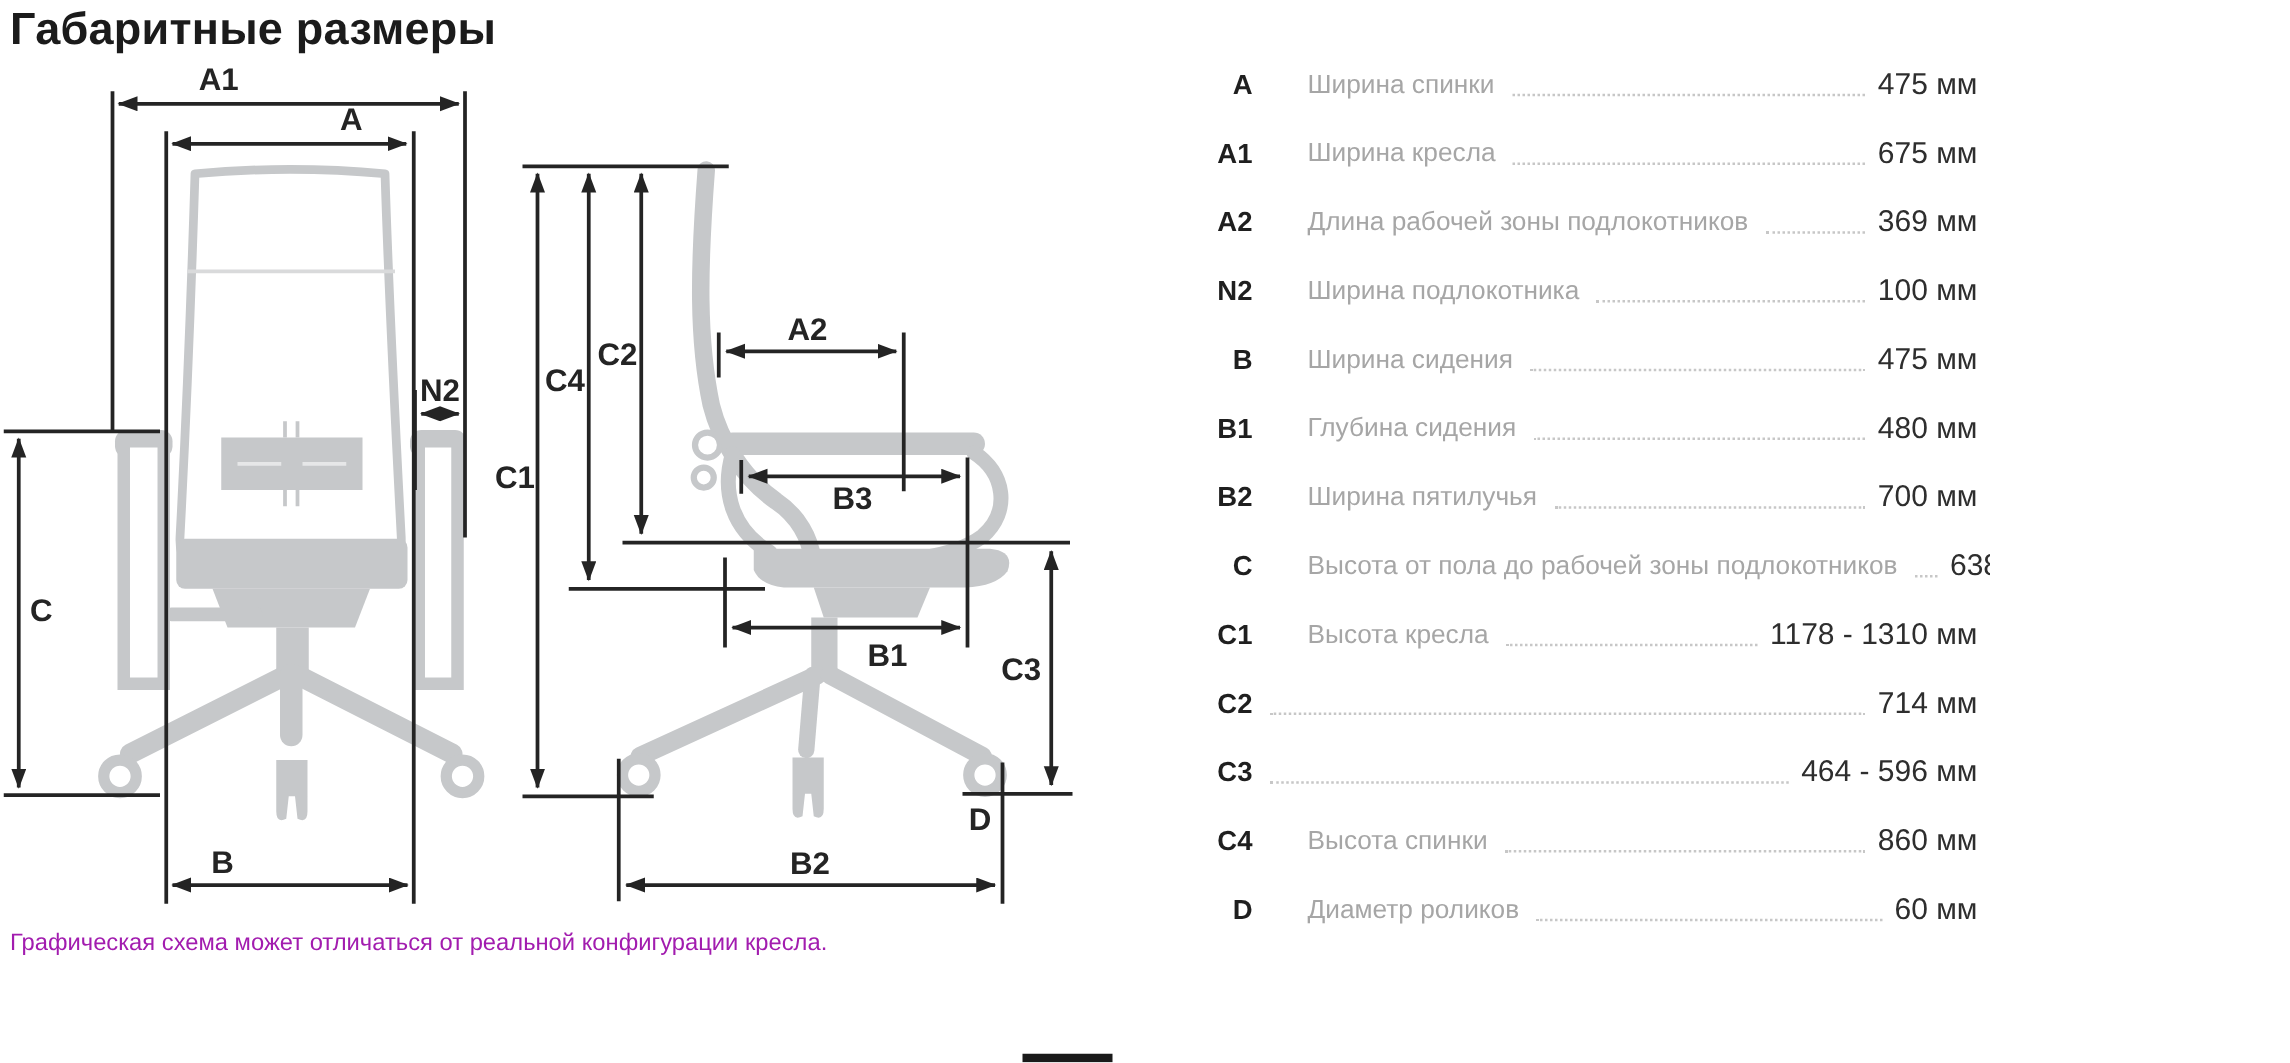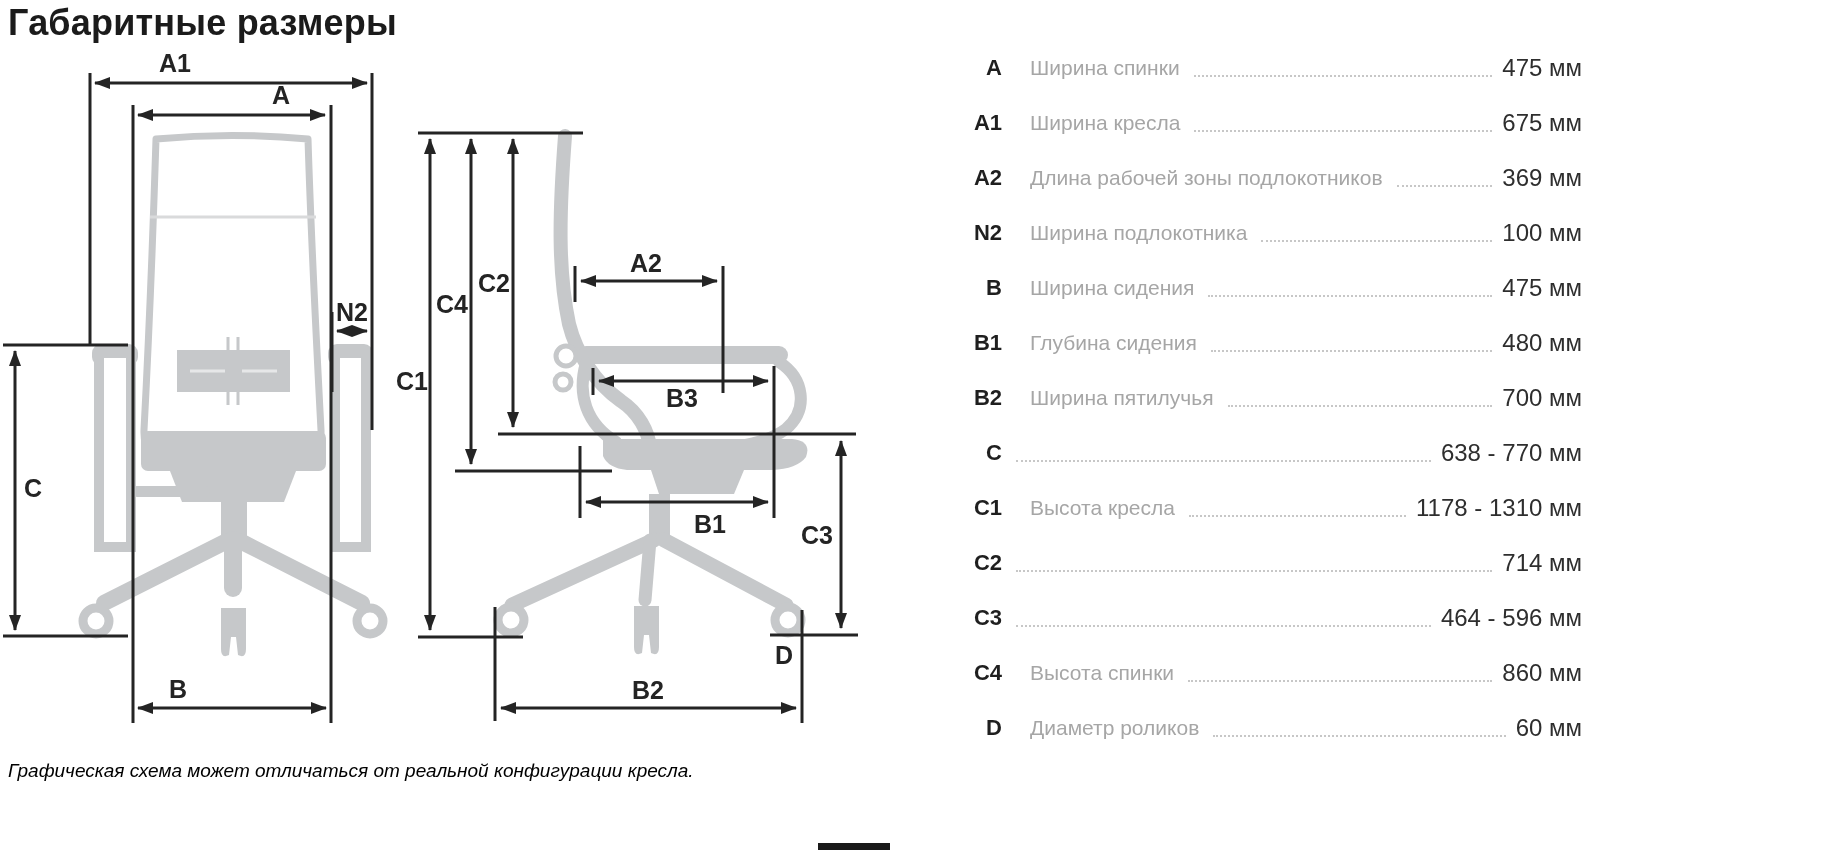--- a/index.html
+++ b/index.html
@@ -12,27 +12,27 @@
   .drawing{position:absolute;left:0;top:40px;width:880px;height:706px;}
   .dims line{stroke:#242424;stroke-width:3;}
   .dlab{font-size:25px;font-weight:bold;fill:#242424;text-anchor:middle;}
   .chair-fill{fill:#c6c8ca;}
   .chair-stroke{stroke:#c6c8ca;fill:none;}
 
   
   .dim-table{position:absolute;left:898px;top:40px;right:10px;}
   .dim-row{height:55px;display:flex;align-items:center;}
   .code{width:104px;text-align:right;font-weight:bold;font-size:22px;color:#1f1f1f;flex:none;}
-  .label{margin-left:28px;font-size:21px;color:#a6a6a6;white-space:nowrap;}
+  .label{margin-left:44px;font-size:21px;color:#a6a6a6;white-space:nowrap;}
   .leader{flex:1;min-width:18px;border-bottom:2px dotted #c7c7c7;margin:0 10px 0 14px;transform:translateY(8px);}
   .value{font-size:24px;color:#2e2e2e;white-space:nowrap;}
 
   
   .notes{position:absolute;left:8px;top:740px;width:692px;}
-  .notes p{margin:16px 0 13px 0;font-size:19px;line-height:1.62;color:#000000;font-style:italic;}
+  .notes p{margin:0 0 13px 0;font-size:19px;line-height:1.62;color:#a21caf;}
 
   .bottom-bar{position:absolute;left:818px;top:843px;width:72px;height:7px;background:#1a1a1a;}
 </style>
 </head>
 <body>
 
 <div class="screen">
 
   <div class="title">Габаритные размеры</div>
 
@@ -194,20 +194,21 @@
       <div class="value">480 мм</div>
     </div>
     <div class="dim-row">
       <div class="code">B2</div>
       <div class="label">Ширина пятилучья</div>
       <div class="leader"></div>
       <div class="value">700 мм</div>
     </div>
     <div class="dim-row">
       <div class="code">C</div>
+      <div class="label">Высота от пола до рабочей зоны подлокотников</div>
       <div class="leader"></div>
       <div class="value">638 - 770 мм</div>
     </div>
     <div class="dim-row">
       <div class="code">C1</div>
       <div class="label">Высота кресла</div>
       <div class="leader"></div>
       <div class="value">1178 - 1310 мм</div>
     </div>
     <div class="dim-row">

